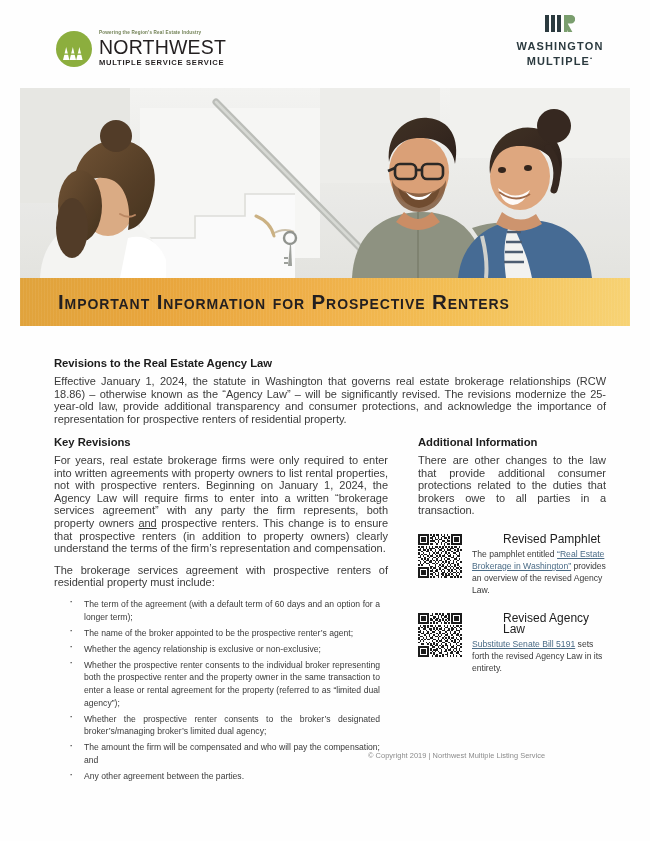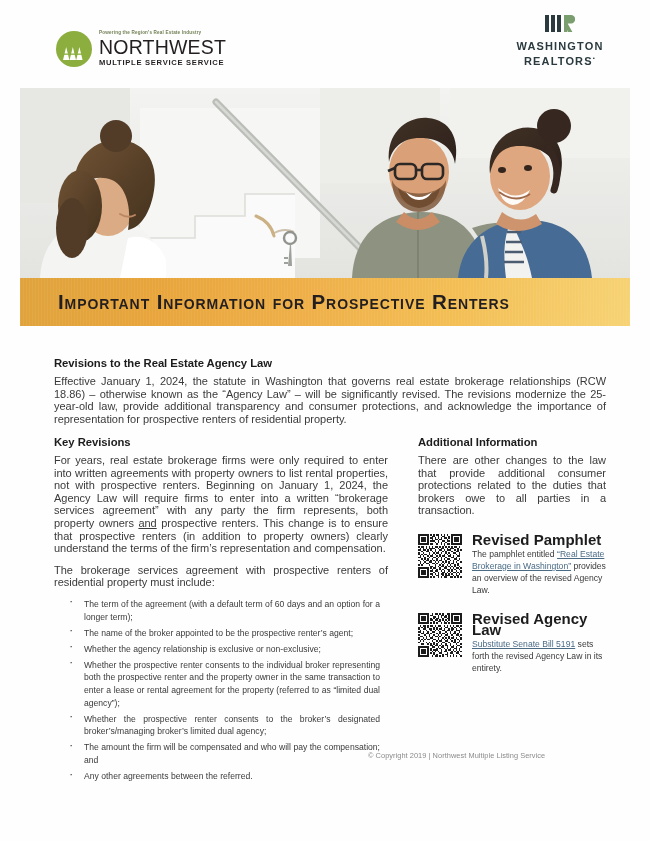--- a/index.html
+++ b/index.html
@@ -122,22 +122,22 @@
     position: absolute; left: 7px; top: -2.5px;
     font-size: 13px; color: #4a4a4a; line-height: 12.6px;
   }
 
   
   .qr-block { display: flex; gap: 10px; margin-top: 17px; }
   .qr { width: 44px; height: 44px; flex: 0 0 44px; }
   .qr svg { display: block; }
   .qr-text { flex: 1; }
   .qr-title {
-    font-size: 15px; font-weight: 700; color: #1c1c1c;
-    margin-bottom: 3px; line-height: 11px;
+    font-size: 12px; font-weight: 400; color: #1c1c1c;
+    margin-bottom: 3px; line-height: 11px; margin-left: 31px;
   }
   .qr-body { font-size: 8.6px; line-height: 12px; color: #3a3a3a; }
   a.link {
     color: #4a6b86; text-decoration: underline;
   }
 
   u.inline-u { text-decoration: underline; }
 
   .copyright {
     position: absolute; left: 368px; top: 425px;
@@ -173,21 +173,21 @@
         <svg width="30" height="17" viewBox="0 0 30 17">
           <rect x="0" y="0" width="4" height="17" fill="#2b3a3f"></rect>
           <rect x="6" y="0" width="4" height="17" fill="#2b3a3f"></rect>
           <rect x="12" y="0" width="4" height="17" fill="#2b3a3f"></rect>
           <path d="M19 0 H26 a4.2 4.2 0 0 1 0 8.4 H22.6 L27.4 17 H23.2 L19 9.4 Z" fill="#7a9e6e"></path>
           <rect x="19" y="0" width="3.4" height="17" fill="#7a9e6e"></rect>
         </svg>
       </div>
       <div class="wr-name">
         <div>WASHINGTON</div>
-        <div><span>REALTORS</span><span class="reg">•</span></div>
+        <div><span>MULTIPLE</span><span class="reg">•</span></div>
       </div>
     </div>
   </div>
 
   <div class="hero">
     <svg width="610" height="190" viewBox="0 0 610 190" role="img">
       <defs>
         <linearGradient id="wall" x1="0" y1="0" x2="0" y2="1">
           <stop offset="0" stop-color="#f3f3f1"></stop>
           <stop offset="1" stop-color="#e2e2de"></stop>
@@ -296,21 +296,21 @@
 
         <p class="txt">The brokerage services agreement with prospective renters of residential property must include:</p>
 
         <ul class="bullets">
           <li>The term of the agreement (with a default term of 60 days and an option for a longer term);</li>
           <li>The name of the broker appointed to be the prospective renter’s agent;</li>
           <li>Whether the agency relationship is exclusive or non-exclusive;</li>
           <li>Whether the prospective renter consents to the individual broker representing both the prospective renter and the property owner in the same transaction to enter a lease or rental agreement for the property (referred to as “limited dual agency”);</li>
           <li>Whether the prospective renter consents to the broker’s designated broker’s/managing broker’s limited dual agency;</li>
           <li>The amount the firm will be compensated and who will pay the compensation; and</li>
-          <li>Any other agreements between the referred.</li>
+          <li>Any other agreement between the parties.</li>
         </ul>
       </div>
 
       <div class="col-right">
         <h2 class="sec">Additional Information</h2>
         <p class="txt">There are other changes to the law that provide additional consumer protections related to the duties that brokers owe to all parties in a transaction.</p>
 
         <div class="qr-block">
           <div class="qr">
             <svg width="44" height="44" viewBox="0 0 29 29" shape-rendering="crispEdges">

